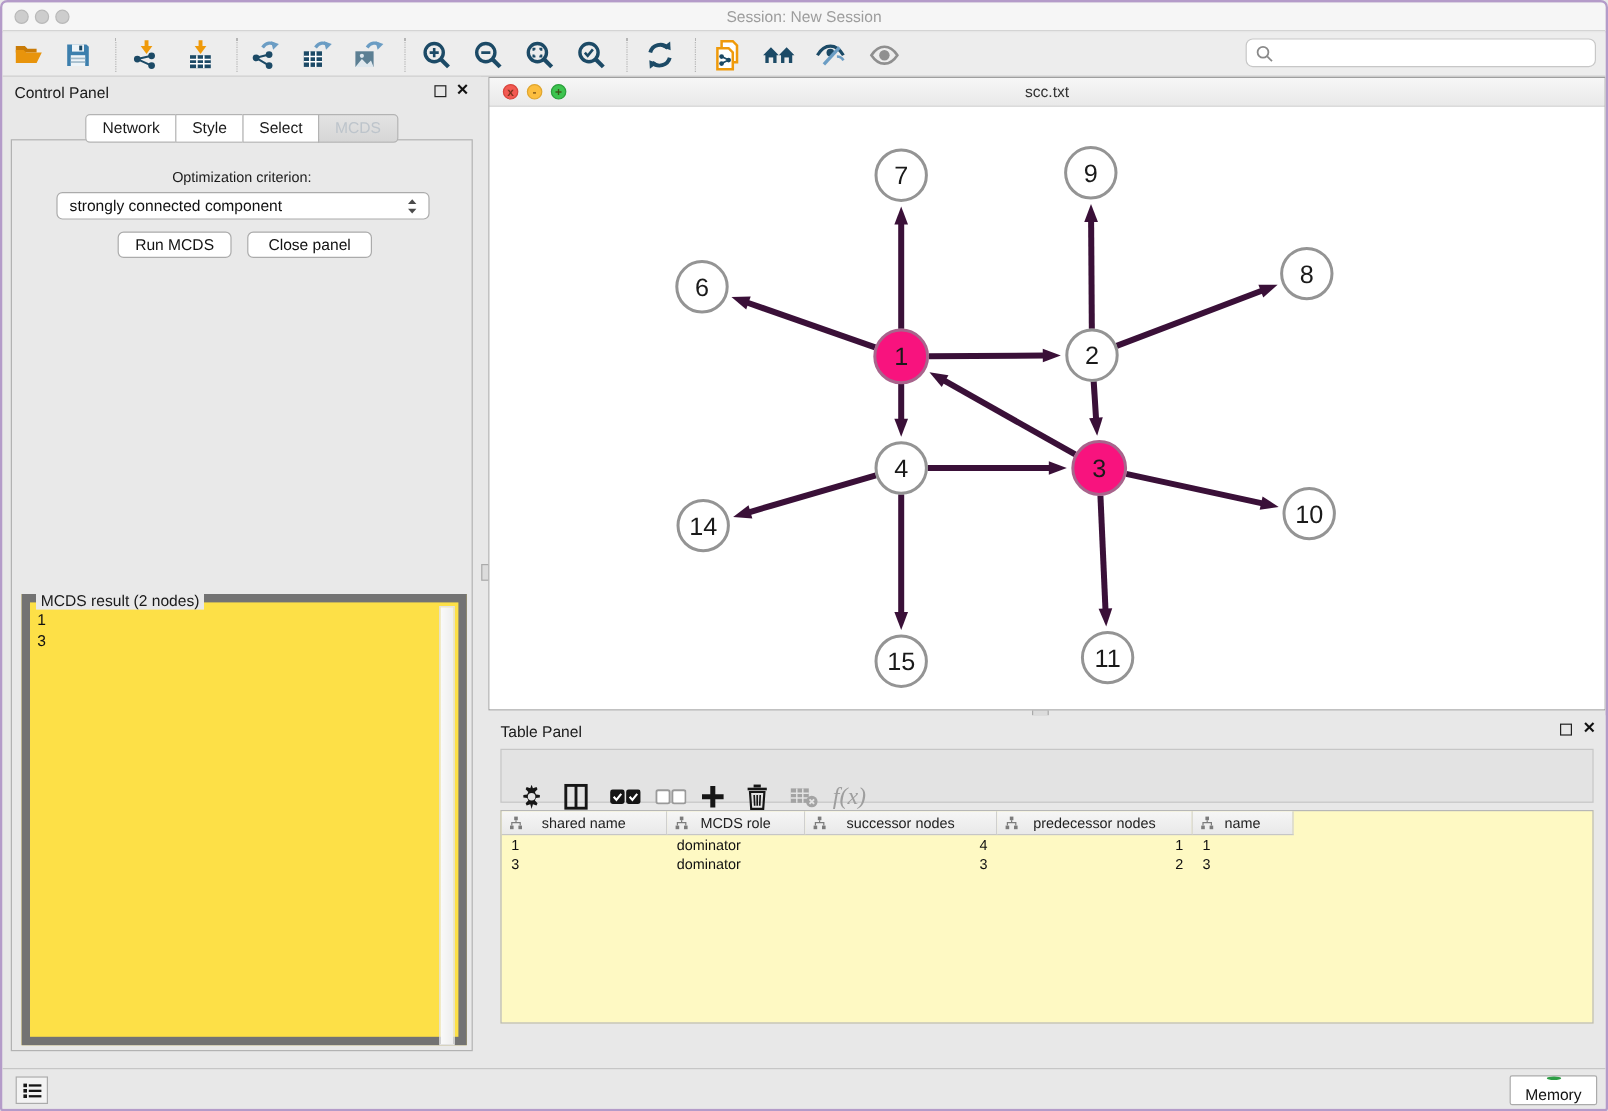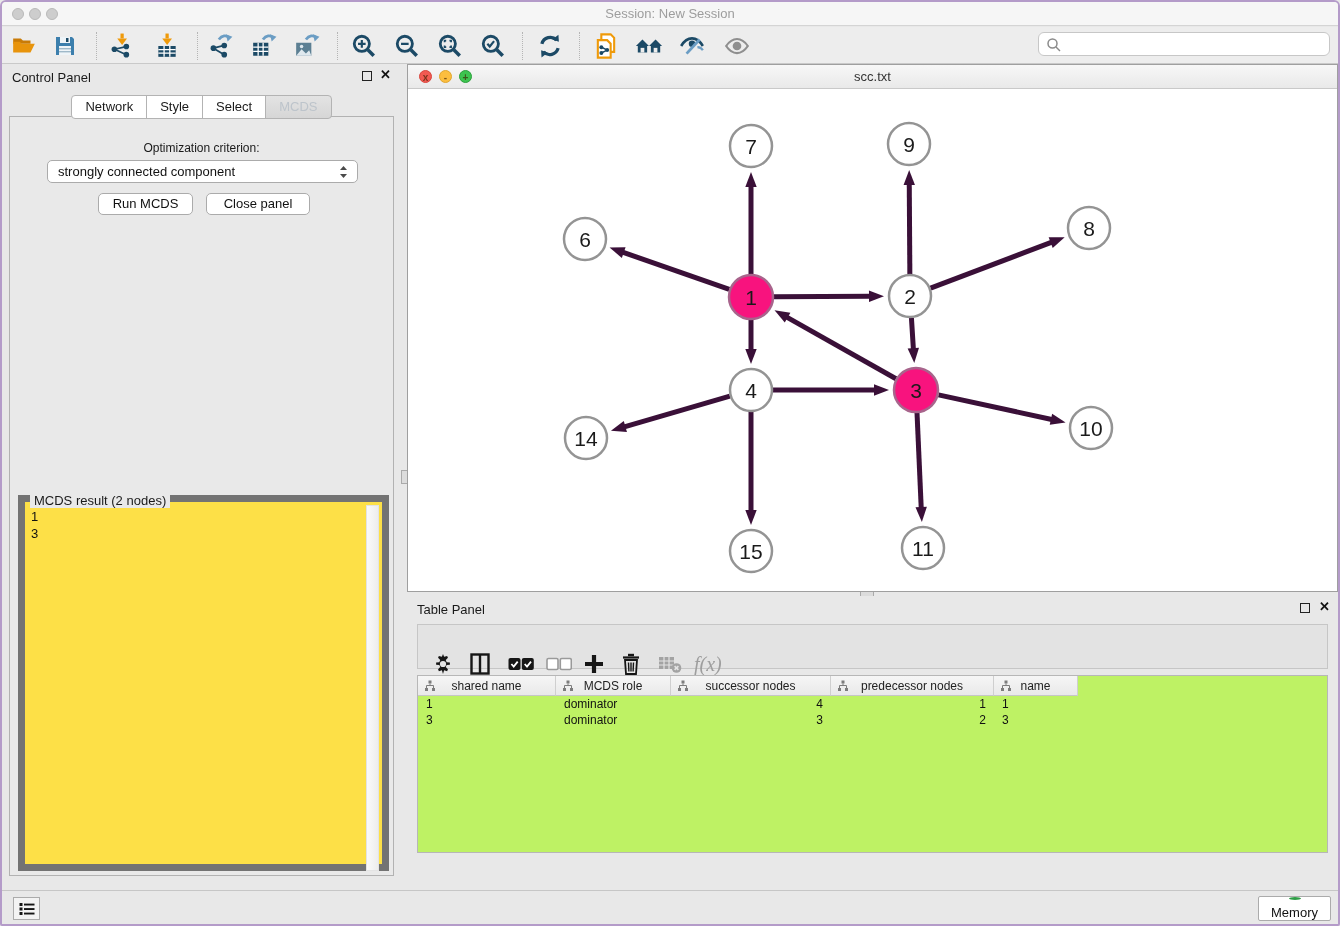--- a/index.html
+++ b/index.html
@@ -52,21 +52,21 @@
   .net-titlebar { position:absolute; left:0; top:0; width:100%; height:24px; background:linear-gradient(#f7f7f7,#e9e9e9); border-bottom:1px solid #c9c9c9; }
   .mac-dot { position:absolute; top:5px; width:13px; height:13px; border-radius:50%; font-size:10px; font-weight:bold; text-align:center; line-height:13px; color:rgba(60,30,0,.65); }
   .net-title { position:absolute; top:4px; left:0; width:100%; text-align:center; font-size:13px; color:#333; }
   .net-canvas { position:absolute; left:0; top:24px; width:929px; height:502px; background:#fff; }
 
   
   .table-panel { position:absolute; left:405px; top:594px; width:931px; height:294px; background:#e8e8e8; }
   .tp-toolbar { position:absolute; left:10px; top:28px; width:911px; height:45px; background:#e3e3e3; border:1px solid #c6c6c6; }
   .tp-icon { position:absolute; top:24px; width:30px; height:30px; display:flex; align-items:center; justify-content:flex-start; }
   .fx-label { font-size:20px; font-style:italic; font-family:"Liberation Serif",serif; color:#9e9e9e; }
-  .tp-table { position:absolute; left:10px; top:79px; width:911px; height:178px; background:#bef264; border:1px solid #b7b7b7; overflow:hidden; }
+  .tp-table { position:absolute; left:10px; top:79px; width:911px; height:178px; background:#fef9c3; border:1px solid #b7b7b7; overflow:hidden; }
   .th-row { display:flex; height:20px; }
   .th-cell { background:linear-gradient(#f6f6f6,#e9e9e9); border-right:1px solid #cfcfcf; border-bottom:1px solid #c6c6c6; font-size:12px; color:#222; display:flex; align-items:center; justify-content:center; gap:5px; position:relative; }
   .th-cell .fork { position:absolute; left:6px; top:4px; }
   .td-row { display:flex; height:16px; }
   .td-cell { font-size:12px; color:#111; padding:1px 8px 0; white-space:nowrap; overflow:hidden; }
   .tp-tabs { position:absolute; left:0; top:266px; width:100%; display:flex; justify-content:center; }
   .tp-head-title { position:absolute; left:10px; top:6px; font-size:13px; color:#1a1a1a; }
 
   
   .statusbar { position:absolute; left:0; top:888px; width:1336px; height:34px; background:#e8e8e8; border-top:1px solid #c6c6c6; }

